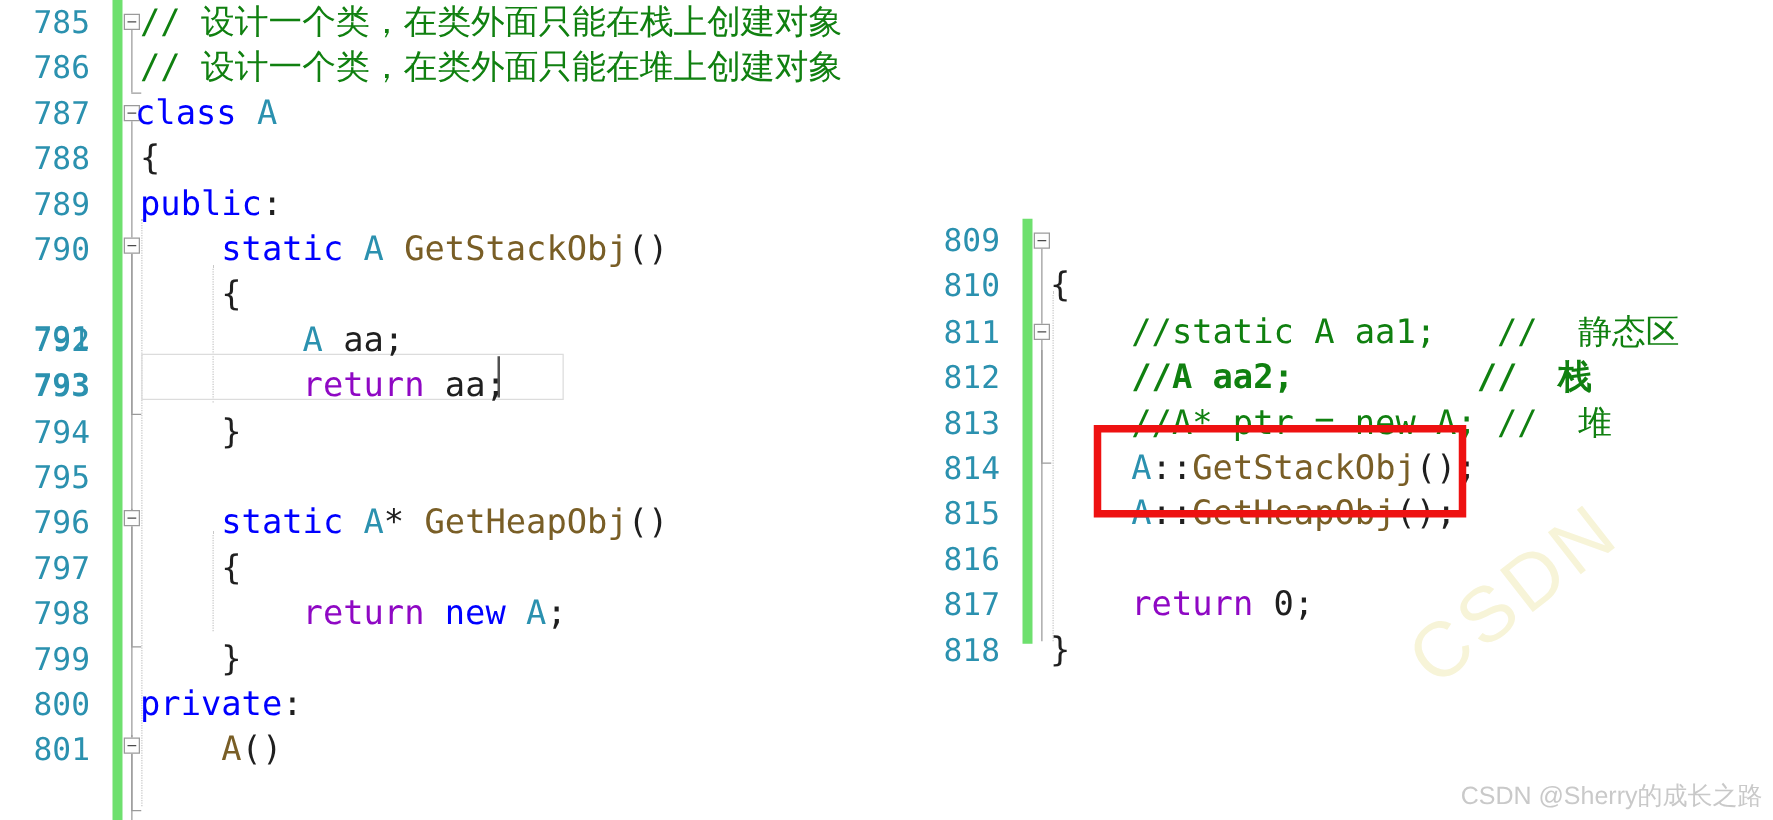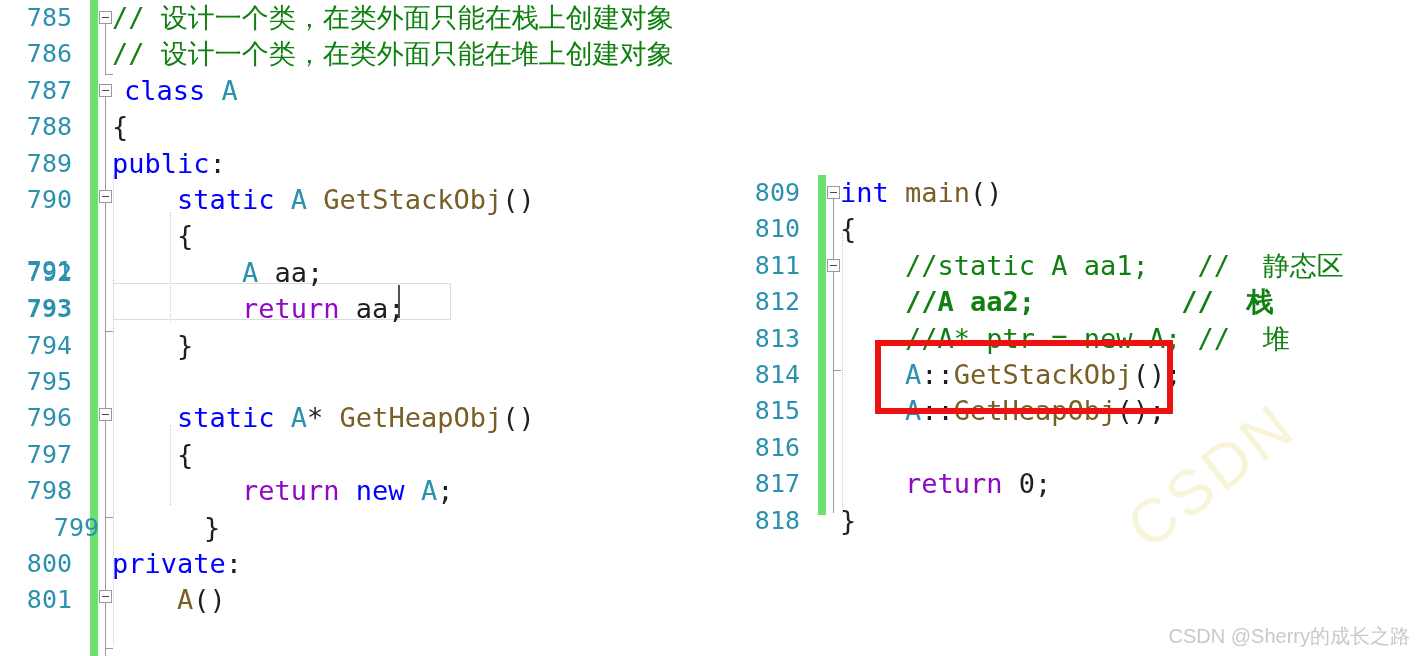--- a/index.html
+++ b/index.html
@@ -165,54 +165,54 @@
   <div class="fold-box" style="left:99px; top:190px;"></div>
   <div class="fold-box" style="left:99px; top:408px;"></div>
   <div class="fold-box" style="left:99px; top:590px;"></div>
 
   <div class="current-line-box" style="left:113px; top:283px; width:338px; height:37px;"></div>
   <div class="caret" style="left:398px; top:285px; height:33px;"></div>
 
   <div id="left-rows" style="position:absolute; left:0; top:0;">
       <div class="code-row" style="position: absolute; left: 0px; top: 0px; width: 740px;"><span class="lineno" style="left: 0px; width: 72px;">785</span><span class="codetext" style="left: 112px;"><span class="t-cmt">// 设计一个类，在类外面只能在栈上创建对象</span></span></div>
       <div class="code-row" style="position: absolute; left: 0px; top: 36.4px; width: 740px;"><span class="lineno" style="left: 0px; width: 72px;">786</span><span class="codetext" style="left: 112px;"><span class="t-cmt">// 设计一个类，在类外面只能在堆上创建对象</span></span></div>
-      <div class="code-row" style="position: absolute; left: 0px; top: 72.8px; width: 740px;"><span class="lineno" style="left: 0px; width: 72px;">787</span><span class="codetext" style="left: 124px;"><span class="t-kw">class </span><span class="t-type">A</span></span></div>
+      <div class="code-row" style="position: absolute; left: 0px; top: 72.8px; width: 740px;"><span class="lineno" style="left: 0px; width: 72px;">787</span><span class="codetext" style="left: 108px;"><span class="t-kw">class </span><span class="t-type">A</span></span></div>
       <div class="code-row" style="position: absolute; left: 0px; top: 109.2px; width: 740px;"><span class="lineno" style="left: 0px; width: 72px;">788</span><span class="codetext" style="left: 112px;"><span class="t-plain">{</span></span></div>
       <div class="code-row" style="position: absolute; left: 0px; top: 145.6px; width: 740px;"><span class="lineno" style="left: 0px; width: 72px;">789</span><span class="codetext" style="left: 112px;"><span class="t-kw">public</span><span class="t-plain">:</span></span></div>
       <div class="code-row" style="position: absolute; left: 0px; top: 182px; width: 740px;"><span class="lineno" style="left: 0px; width: 72px;">790</span><span class="codetext" style="left: 112px;"><span class="t-plain">    </span><span class="t-kw">static </span><span class="t-type">A</span><span class="t-plain"> </span><span class="t-fn">GetStackObj</span><span class="t-plain">()</span></span></div>
       <div class="code-row" style="position: absolute; left: 0px; top: 218.4px; width: 740px;"><span class="lineno" style="left: 0px; width: 72px; margin-top: 35px;">791</span><span class="codetext" style="left: 112px;"><span class="t-plain">    {</span></span></div>
       <div class="code-row" style="position: absolute; left: 0px; top: 254.8px; width: 740px;"><span class="lineno" style="left: 0px; width: 72px;">792</span><span class="codetext" style="left: 112px;"><span class="t-plain">        </span><span class="t-type">A</span><span class="t-plain"> aa;</span></span></div>
       <div class="code-row" style="position: absolute; left: 0px; top: 291.2px; width: 740px;"><span class="lineno" style="left: 0px; width: 72px; font-weight: bold;">793</span><span class="codetext" style="left: 112px;"><span class="t-plain">        </span><span class="t-ctl">return</span><span class="t-plain"> aa;</span></span></div>
       <div class="code-row" style="position: absolute; left: 0px; top: 327.6px; width: 740px;"><span class="lineno" style="left: 0px; width: 72px;">794</span><span class="codetext" style="left: 112px;"><span class="t-plain">    }</span></span></div>
       <div class="code-row" style="position: absolute; left: 0px; top: 364px; width: 740px;"><span class="lineno" style="left: 0px; width: 72px;">795</span><span class="codetext" style="left: 112px;"><span class="t-plain"></span></span></div>
       <div class="code-row" style="position: absolute; left: 0px; top: 400.4px; width: 740px;"><span class="lineno" style="left: 0px; width: 72px;">796</span><span class="codetext" style="left: 112px;"><span class="t-plain">    </span><span class="t-kw">static </span><span class="t-type">A</span><span class="t-plain">* </span><span class="t-fn">GetHeapObj</span><span class="t-plain">()</span></span></div>
       <div class="code-row" style="position: absolute; left: 0px; top: 436.8px; width: 740px;"><span class="lineno" style="left: 0px; width: 72px;">797</span><span class="codetext" style="left: 112px;"><span class="t-plain">    {</span></span></div>
       <div class="code-row" style="position: absolute; left: 0px; top: 473.2px; width: 740px;"><span class="lineno" style="left: 0px; width: 72px;">798</span><span class="codetext" style="left: 112px;"><span class="t-plain">        </span><span class="t-ctl">return </span><span class="t-kw">new </span><span class="t-type">A</span><span class="t-plain">;</span></span></div>
-      <div class="code-row" style="position: absolute; left: 0px; top: 509.6px; width: 740px; margin-left: 27px;"><span class="lineno" style="left: 0px; width: 72px;">799</span><span class="codetext" style="left: 112px;"><span class="t-plain">    }</span></span></div>
+      <div class="code-row" style="position: absolute; left: 0px; top: 509.6px; width: 740px;"><span class="lineno" style="left: 0px; width: 72px;">799</span><span class="codetext" style="left: 112px;"><span class="t-plain">    }</span></span></div>
       <div class="code-row" style="position: absolute; left: 0px; top: 546px; width: 740px;"><span class="lineno" style="left: 0px; width: 72px;">800</span><span class="codetext" style="left: 112px;"><span class="t-kw">private</span><span class="t-plain">:</span></span></div>
       <div class="code-row" style="position: absolute; left: 0px; top: 582.4px; width: 740px;"><span class="lineno" style="left: 0px; width: 72px;">801</span><span class="codetext" style="left: 112px;"><span class="t-plain">    </span><span class="t-fn">A</span><span class="t-plain">()</span></span></div>
       <div class="code-row" style="position: absolute; left: 0px; top: 618.8px; width: 740px; margin-top: 48px;"><span class="lineno" style="left: 0px; width: 72px;">802</span><span class="codetext" style="left: 112px;"><span class="t-plain">    {}</span></span></div>
     </div>
 </div>
 
 <div class="pane" id="right-pane" style="left:730px; top:175px; width:688px; height:380px;">
 
   <div class="changebar" style="left:88px; top:0px; height:340px;"></div>
 
   <div class="tree-line" style="left:103px; top:18px;  height:320px;"></div>
   <div class="tree-line" style="left:103px; top:105px; height:90px;"></div>
   <div class="tree-foot" style="left:103px; top:195px;"></div>
 
   <div class="indent-guide" style="left:112px; top:58px; height:280px;"></div>
 
   <div class="fold-box" style="left:97px; top:11px;"></div>
   <div class="fold-box" style="left:97px; top:84px;"></div>
 
   <div id="right-rows" style="position:absolute; left:0; top:0;">
-      <div class="code-row" style="position: absolute; left: 0px; top: 0px; width: 688px;"><span class="lineno" style="left: 0px; width: 70px;">809</span><span class="codetext" style="left: 110px;"><span class="t-kw">int </span><span class="t-fn">main</span><span class="t-plain">()</span></span></div>
+      <div class="code-row" style="position: absolute; left: 0px; top: 0px; width: 688px;"><span class="lineno" style="left: 0px; width: 70px;">809</span></div>
       <div class="code-row" style="position: absolute; left: 0px; top: 36.4px; width: 688px;"><span class="lineno" style="left: 0px; width: 70px;">810</span><span class="codetext" style="left: 110px;"><span class="t-plain">{</span></span></div>
       <div class="code-row" style="position: absolute; left: 0px; top: 72.8px; width: 688px;"><span class="lineno" style="left: 0px; width: 70px;">811</span><span class="codetext" style="left: 110px;"><span class="t-cmt">    //static A aa1;   //  静态区</span></span></div>
       <div class="code-row" style="position: absolute; left: 0px; top: 109.2px; width: 688px;"><span class="lineno" style="left: 0px; width: 70px;">812</span><span class="codetext" style="left: 110px; font-weight: bold;"><span class="t-cmt">    //A aa2;         //  栈</span></span></div>
       <div class="code-row" style="position: absolute; left: 0px; top: 145.6px; width: 688px;"><span class="lineno" style="left: 0px; width: 70px;">813</span><span class="codetext" style="left: 110px;"><span class="t-cmt">    //A* ptr = new A; //  堆</span></span></div>
       <div class="code-row" style="position: absolute; left: 0px; top: 182px; width: 688px;"><span class="lineno" style="left: 0px; width: 70px;">814</span><span class="codetext" style="left: 110px;"><span class="t-plain">    </span><span class="t-type">A</span><span class="t-plain">::</span><span class="t-fn">GetStackObj</span><span class="t-plain">();</span></span></div>
       <div class="code-row" style="position: absolute; left: 0px; top: 218.4px; width: 688px;"><span class="lineno" style="left: 0px; width: 70px;">815</span><span class="codetext" style="left: 110px;"><span class="t-plain">    </span><span class="t-type">A</span><span class="t-plain">::</span><span class="t-fn">GetHeapObj</span><span class="t-plain">();</span></span></div>
       <div class="code-row" style="position: absolute; left: 0px; top: 254.8px; width: 688px;"><span class="lineno" style="left: 0px; width: 70px;">816</span><span class="codetext" style="left: 110px;"><span class="t-plain"></span></span></div>
       <div class="code-row" style="position: absolute; left: 0px; top: 291.2px; width: 688px;"><span class="lineno" style="left: 0px; width: 70px;">817</span><span class="codetext" style="left: 110px;"><span class="t-plain">    </span><span class="t-ctl">return </span><span class="t-num">0</span><span class="t-plain">;</span></span></div>
       <div class="code-row" style="position: absolute; left: 0px; top: 327.6px; width: 688px;"><span class="lineno" style="left: 0px; width: 70px;">818</span><span class="codetext" style="left: 110px;"><span class="t-plain">}</span></span></div>
     </div>

